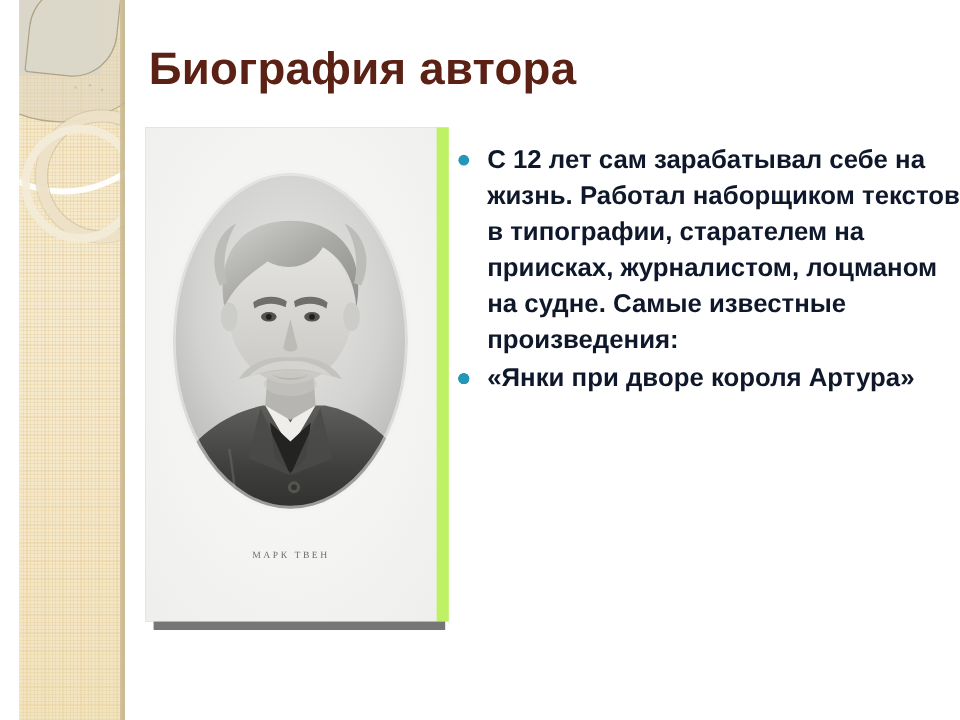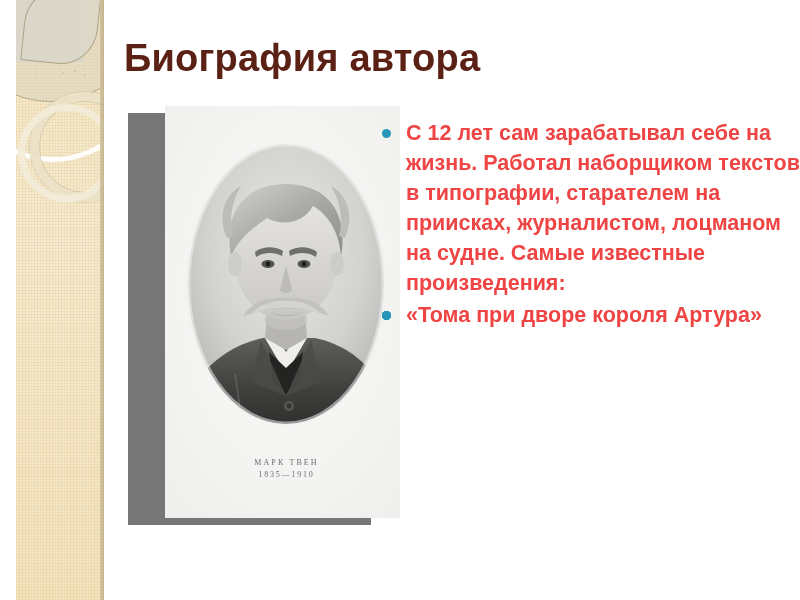--- a/index.html
+++ b/index.html
@@ -134,24 +134,23 @@
   }
   #picture-shadow {
     position: absolute;
     left: 7px; top: 7px;
     width: 243px; height: 412px;
     background: #767676;
   }
   #picture {
     position: absolute;
     left: 0; top: 0;
-    width: 235px; height: 412px;
+    width: 253px; height: 412px;
     background: #bef264;
     overflow: hidden;
-    margin-left: 44px;
   }
   #photo-svg { display: block; width: 243px; height: 412px; }
   #caption {
     position: absolute;
     left: 0;
     top: 352px;
     width: 243px;
     text-align: center;
     font-family: "Liberation Serif", serif;
     color: #6d6d6d;
@@ -186,21 +185,21 @@
     top: 11px;
     width: 9px;
     height: 9px;
     border-radius: 50%;
     background: #2596b8;
   }
   .bullet-text {
     font-size: 21.5px;
     font-weight: bold;
     line-height: 30px;
-    color: #ef4444;
+    color: #0f172a;
     letter-spacing: 0px;
   }
 </style>
 </head>
 <body>
 
 <div id="slide">
 
   <div id="sidebar">
     <div class="deco-bigcircle"></div>
@@ -294,35 +293,34 @@
           <circle cx="124" cy="300" r="5" fill="#55554f"></circle>
           <circle cx="124" cy="300" r="2.4" fill="#34342f"></circle>
 
           <path d="M70 268 C74 292 76 312 76 330" stroke="#6a6a67" stroke-width="2" fill="none" opacity=".55"></path>
         </g>
 
         <ellipse cx="121" cy="178" rx="98" ry="140" fill="none" stroke="#f1f1ef" stroke-width="5" opacity=".55"></ellipse>
       </svg>
       <div id="caption">
         <span class="cap-name">МАРК ТВЕН</span>
-        <span class="cap-dates">1835—1910</span>
       </div>
     </div>
   </div>
 
   <div id="body">
     <div class="bullet-row">
       <span class="bullet-dot"></span>
       <span class="bullet-text">С 12 лет сам зарабатывал себе на жизнь. Работал наборщиком текстов в типографии, старателем на приисках, журналистом, лоцманом на судне. Самые известные произведения:</span>
     </div>
     <div class="bullet-row">
       <span class="bullet-dot"></span>
     </div>
     <div class="bullet-row">
       <span class="bullet-dot"></span>
     </div>
     <div class="bullet-row">
       <span class="bullet-dot"></span>
-      <span class="bullet-text">«Тома при дворе короля Артура»</span>
+      <span class="bullet-text">«Янки при дворе короля Артура»</span>
     </div>
   </div>
 
 </div>
 
 </body></html>

